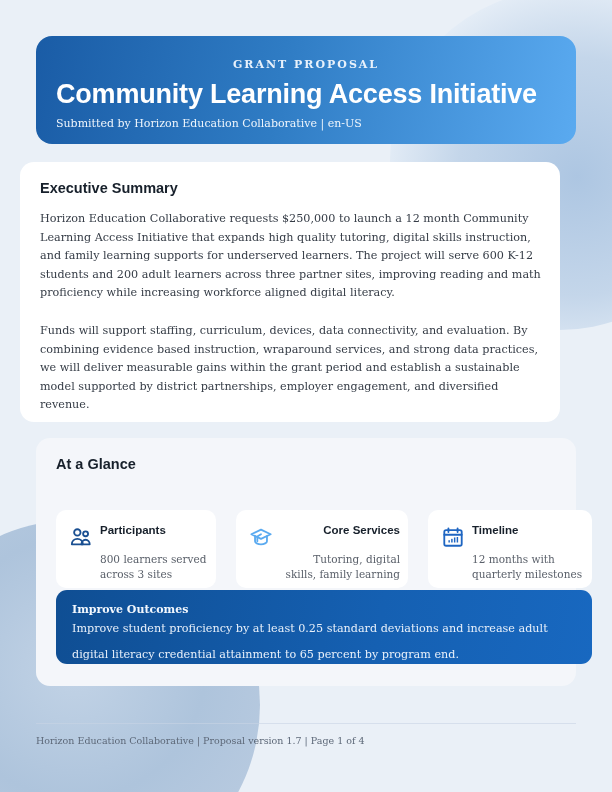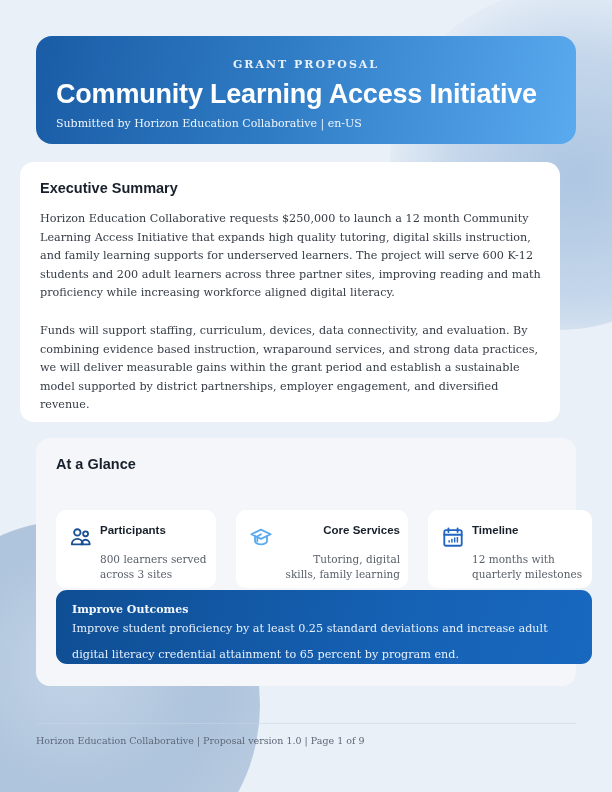--- a/index.html
+++ b/index.html
@@ -136,14 +136,14 @@
       </div>
     </div>
 
     <div class="outcomes">
       <div class="o-title">Improve Outcomes</div>
       <div class="o-text">Improve student proficiency by at least 0.25 standard deviations and increase adult digital literacy credential attainment to 65 percent by program end.</div>
     </div>
   </section>
 
   <div class="footer-rule"></div>
-  <footer class="footer">Horizon Education Collaborative | Proposal version 1.0 | Page 1 of 9</footer>
+  <footer class="footer">Horizon Education Collaborative | Proposal version 1.7 | Page 1 of 4</footer>
 </div>
 
 </body></html>

